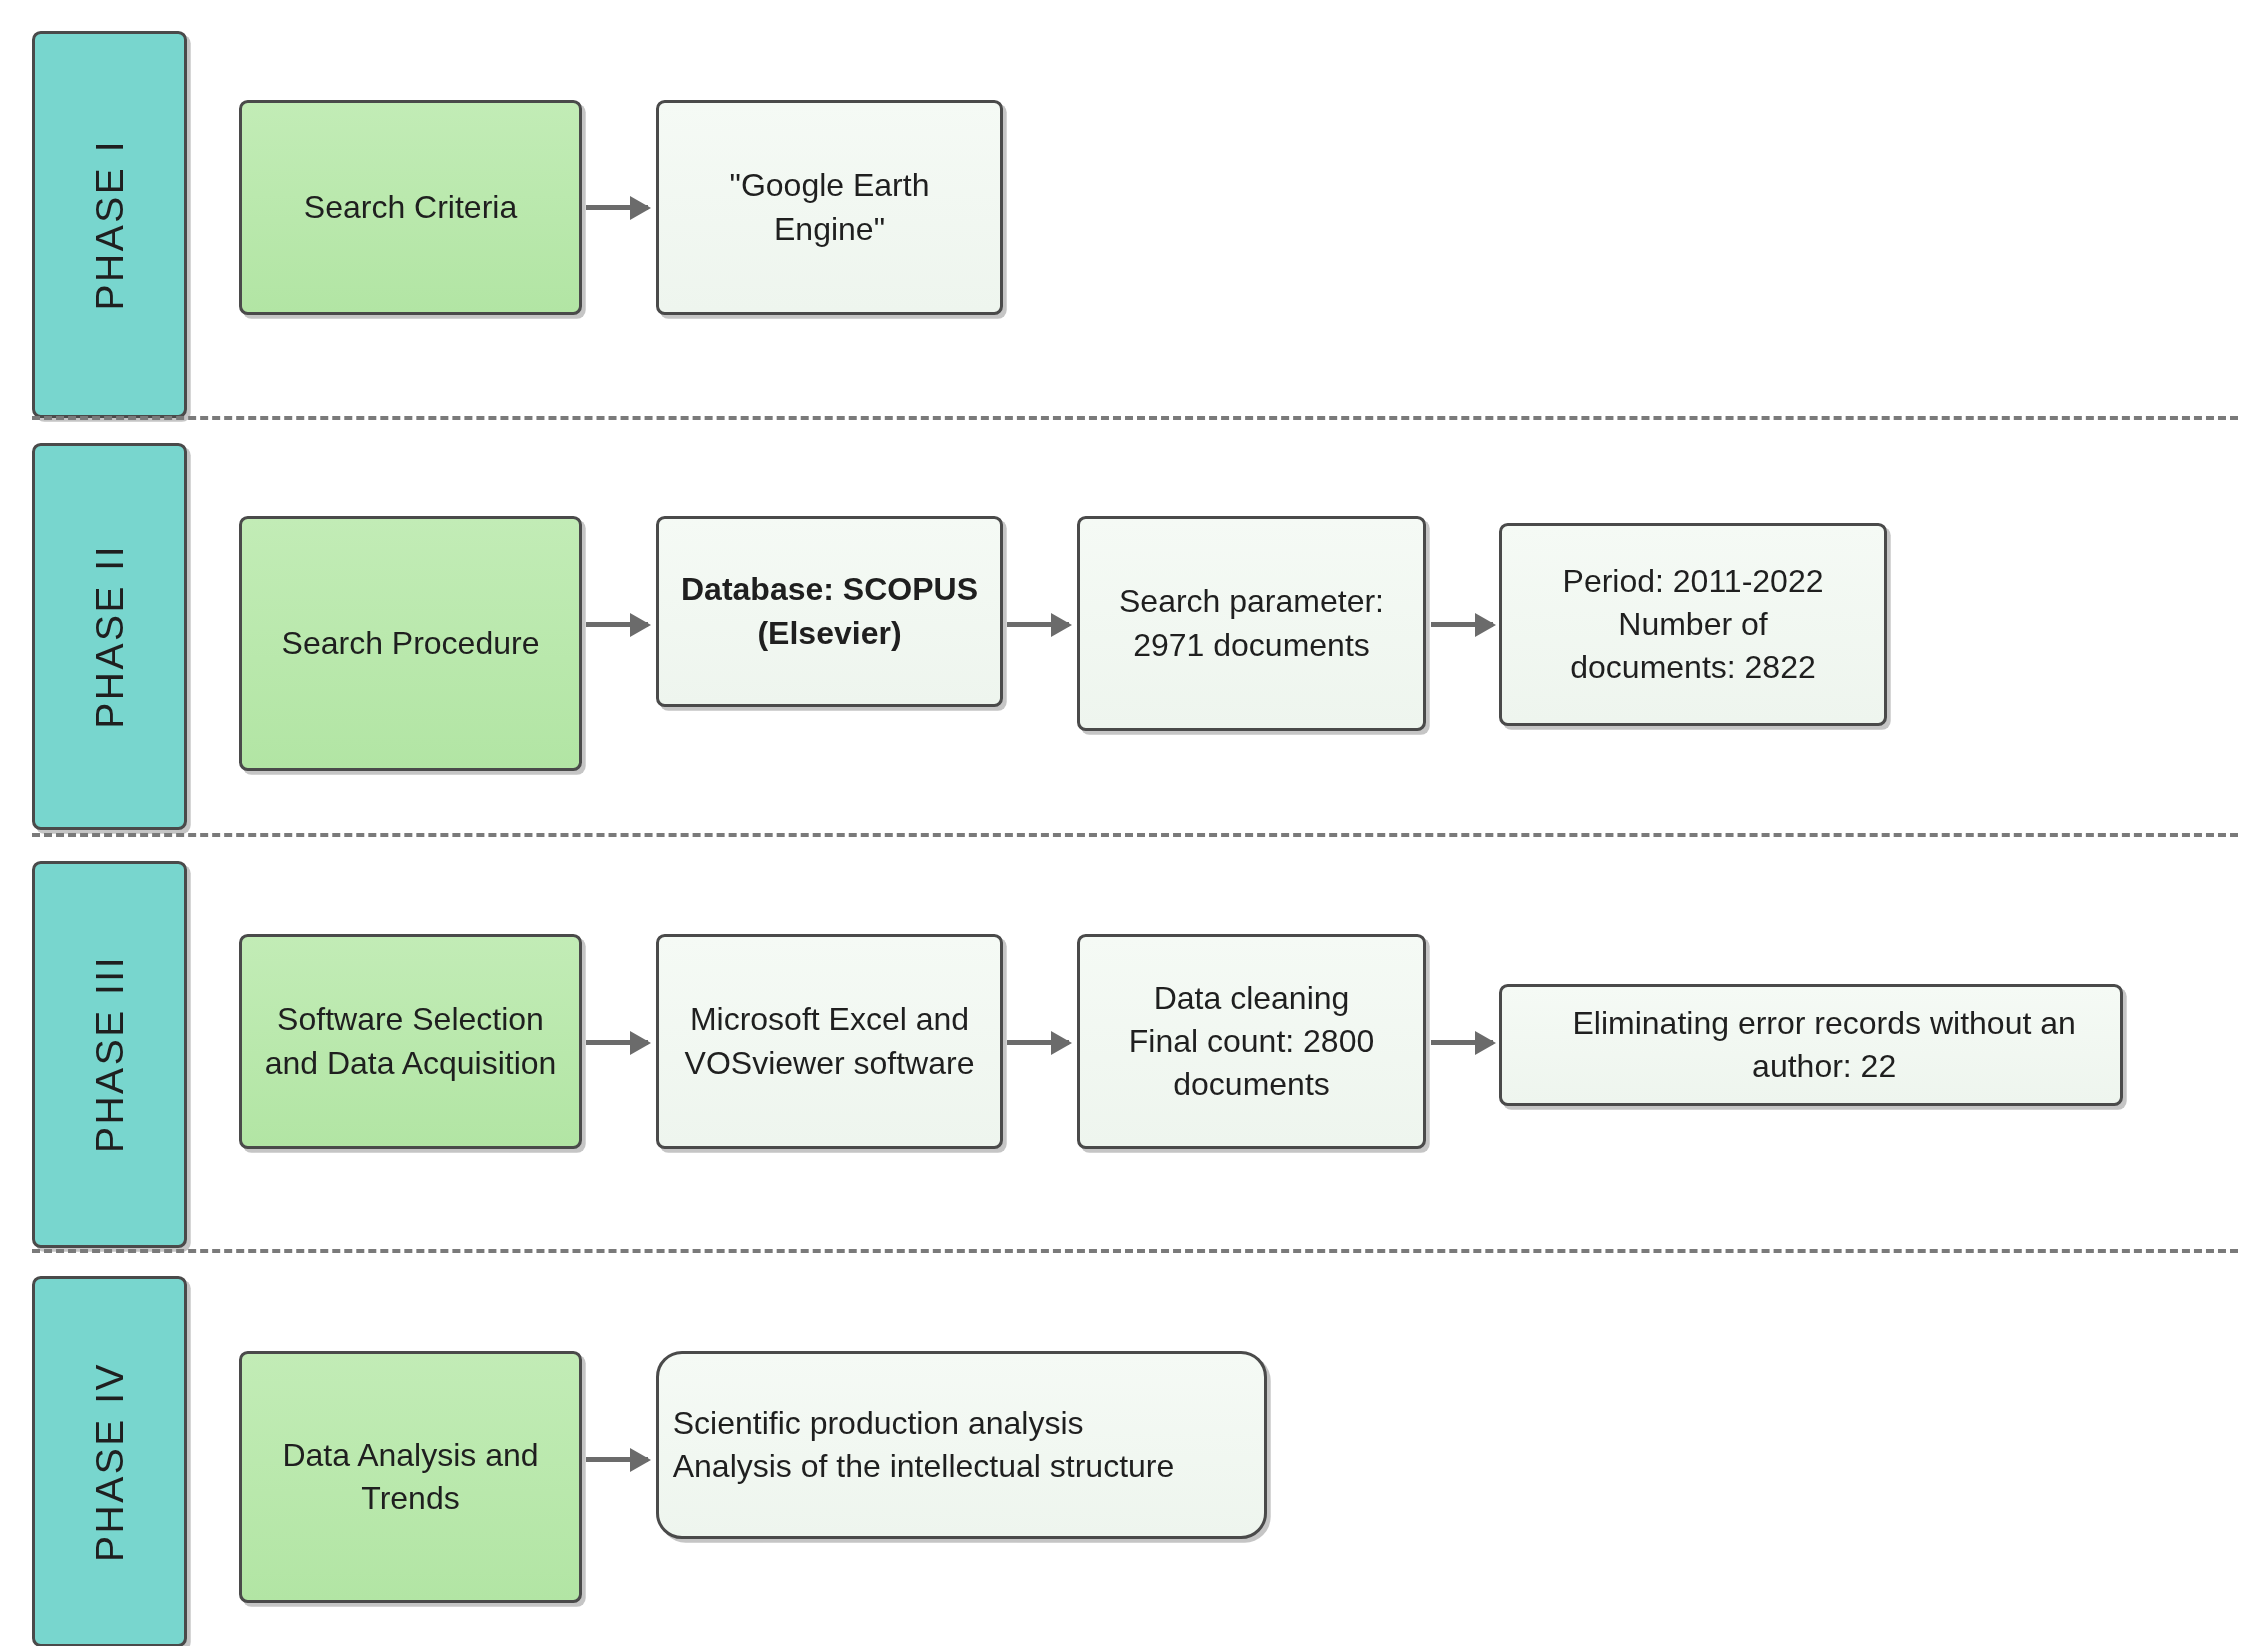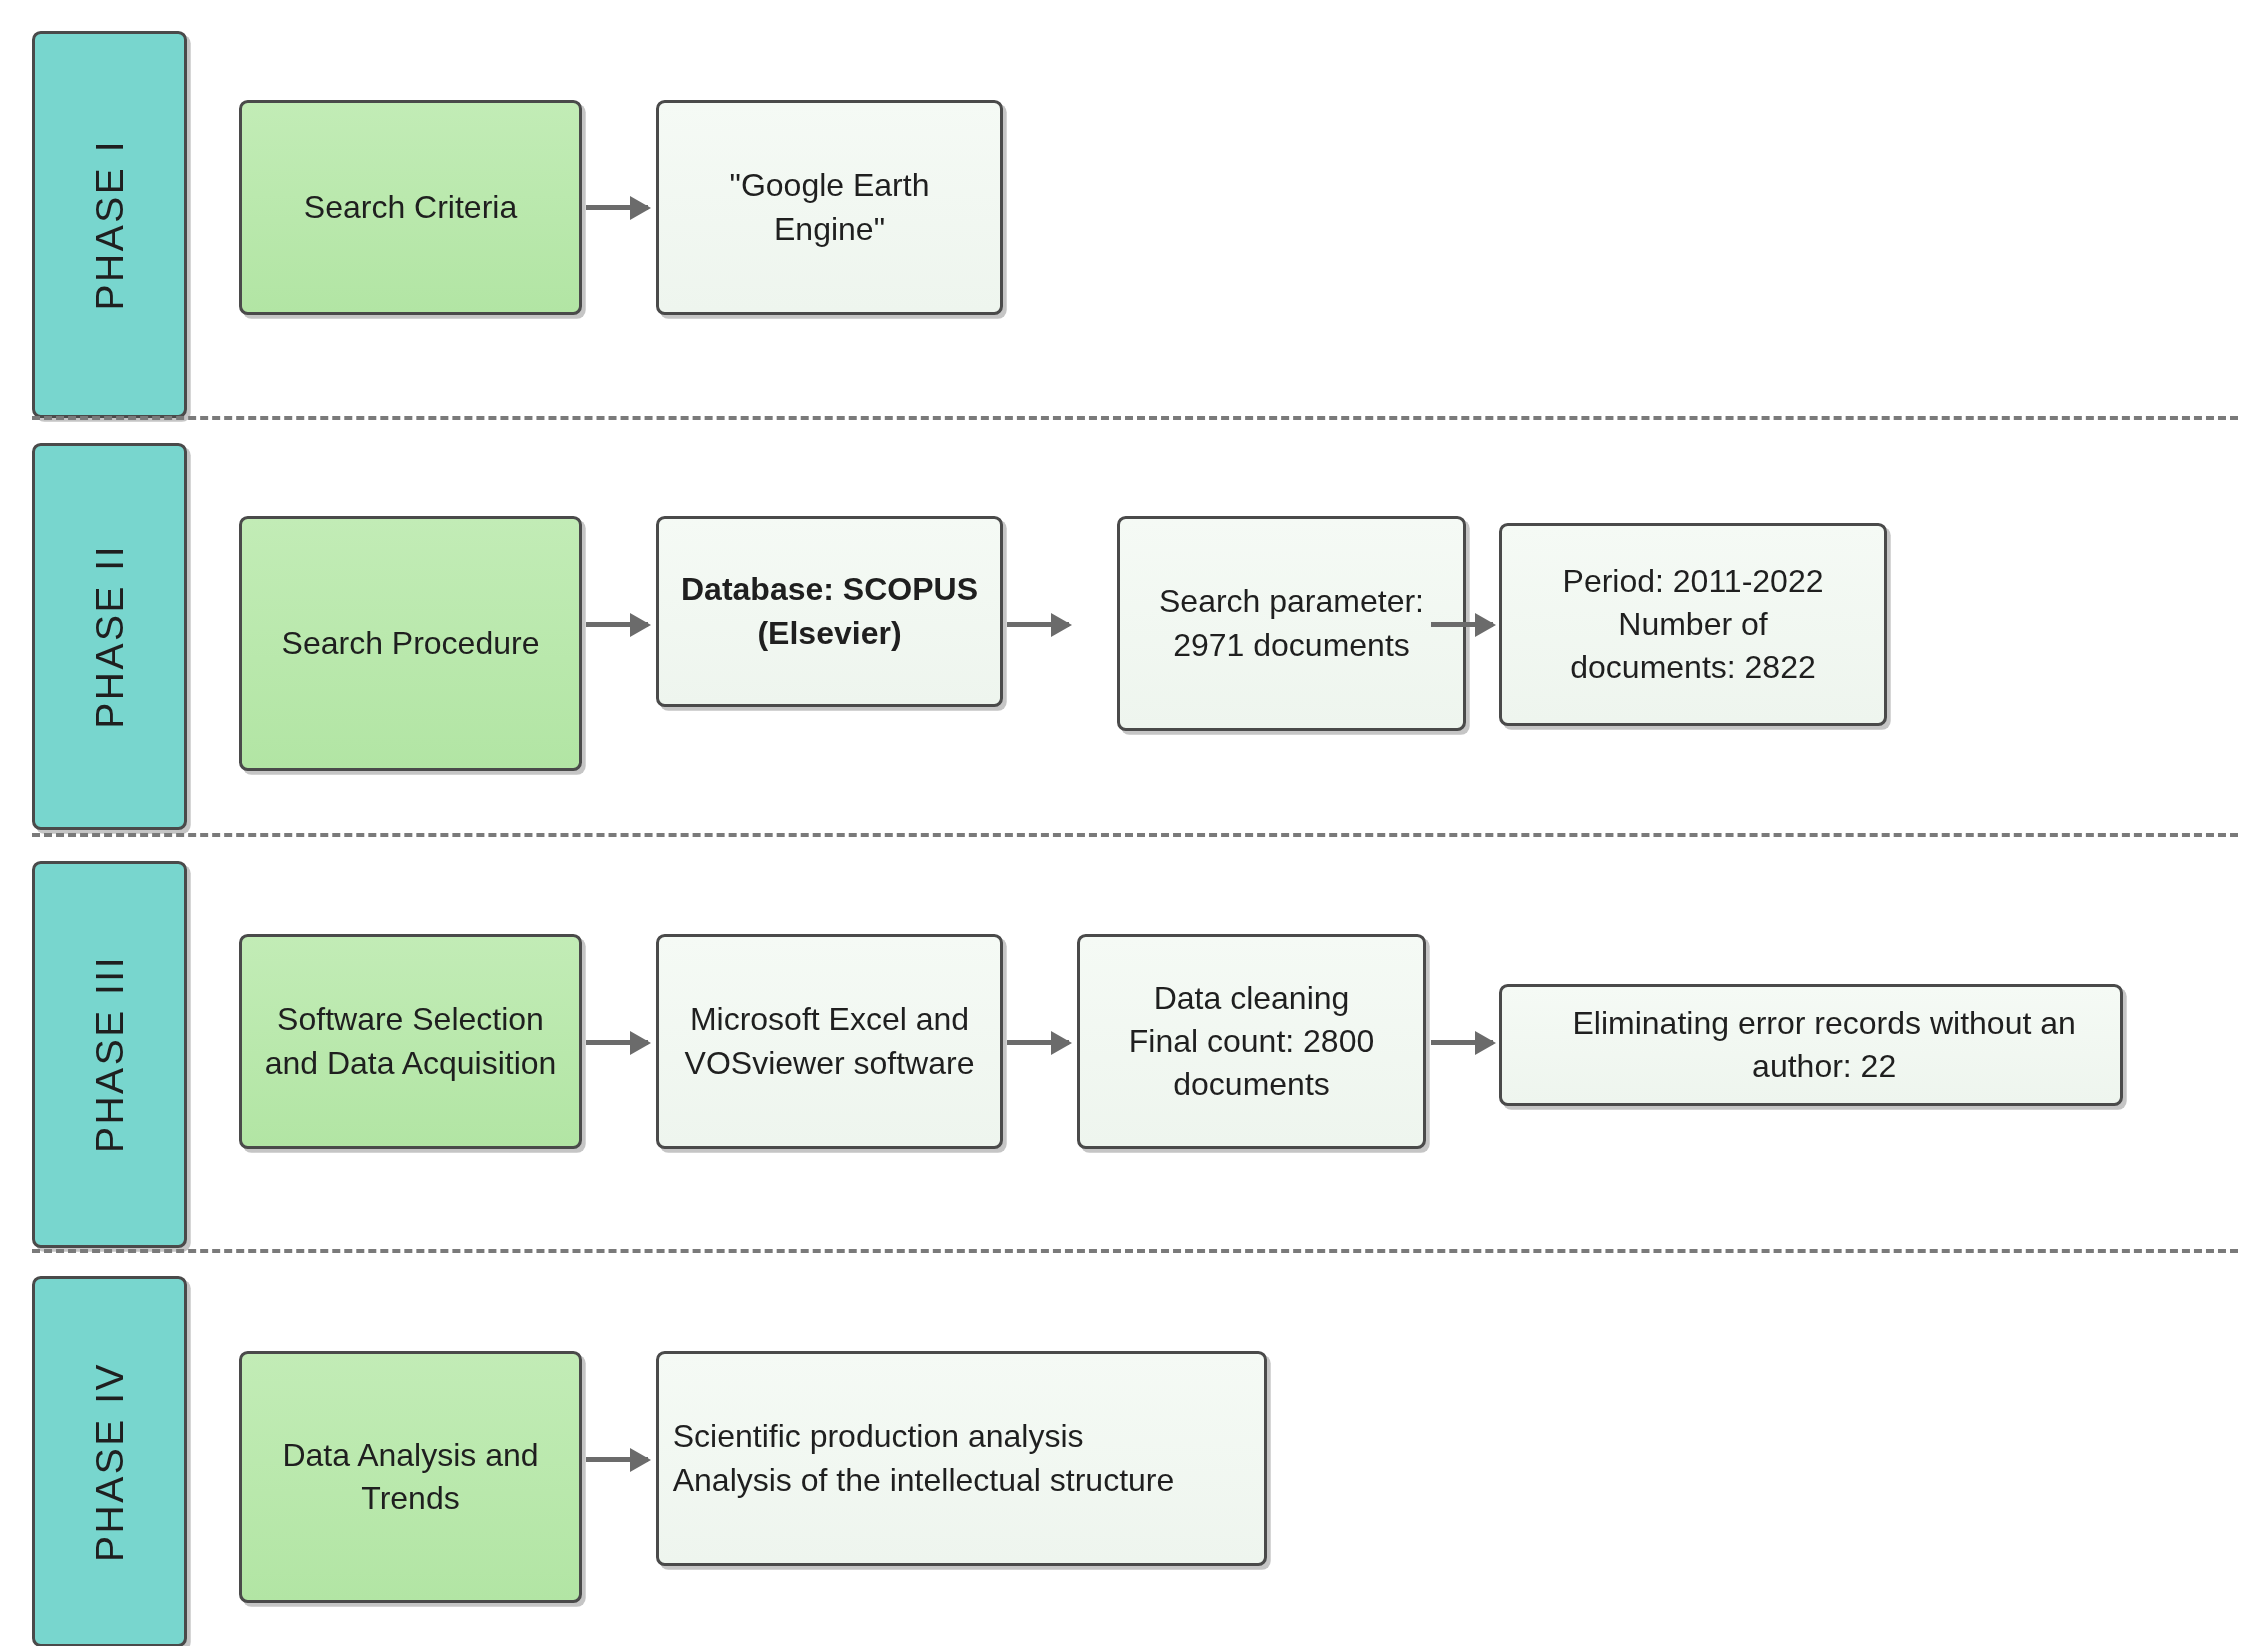--- a/index.html
+++ b/index.html
@@ -120,21 +120,21 @@
 
   <div class="node green" style="left:239px; top:516px; width:343px; height:255px;">Search Procedure</div>
 
   <div class="arrow" style="left:586px; top:622px; width:62px;"></div>
 
   <div class="node white" style="left:656px; top:516px; width:347px; height:191px;font-weight:bold;">Database: SCOPUS
 (Elsevier)</div>
 
   <div class="arrow" style="left:1007px; top:622px; width:62px;"></div>
 
-  <div class="node white" style="left:1077px; top:516px; width:349px; height:215px;margin-left:40px;">Search parameter:
+  <div class="node white" style="left:1077px; top:516px; width:349px; height:215px;">Search parameter:
 2971 documents</div>
 
   <div class="arrow" style="left:1431px; top:622px; width:62px;"></div>
 
   <div class="node white" style="left:1499px; top:523px; width:388px; height:203px;">Period: 2011-2022
 Number of
 documents: 2822</div>
 
   <div class="separator" style="left:32px; top:833px; width:2206px;"></div>
 
@@ -165,17 +165,17 @@
 
   <div class="phase-bar" style="left:32px; top:1276px; width:155px; height:371px;">
     <span class="phase-label">PHASE IV</span>
   </div>
 
   <div class="node green" style="left:239px; top:1351px; width:343px; height:252px;text-align:center;">Data Analysis and
 Trends</div>
 
   <div class="arrow" style="left:586px; top:1457px; width:62px;"></div>
 
-  <div class="node white left-align" style="left:656px; top:1351px; width:611px; height:215px;">Scientific production analysis
+  <div class="node white left-align" style="left:656px; top:1351px; width:611px; height:188px;border-radius:26px;">Scientific production analysis
 Analysis of the intellectual structure</div>
 
 </div>
 
 
 </body></html>

